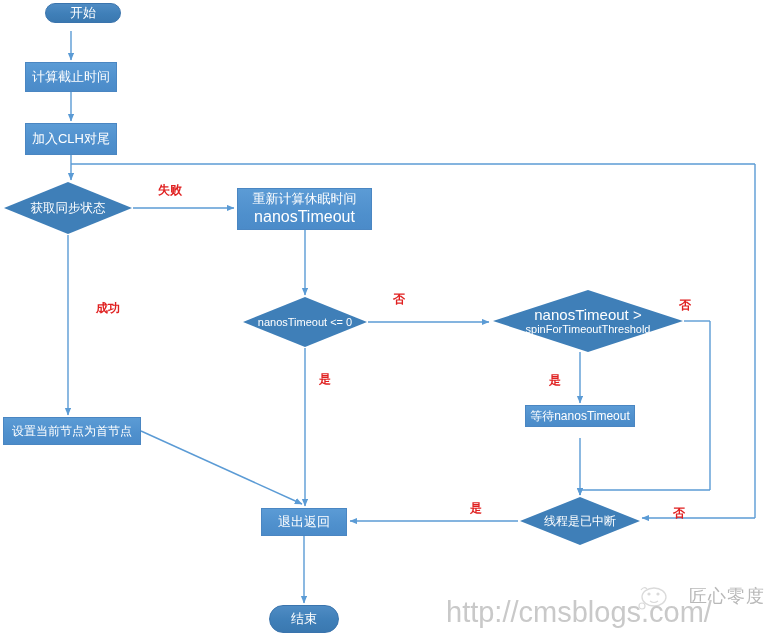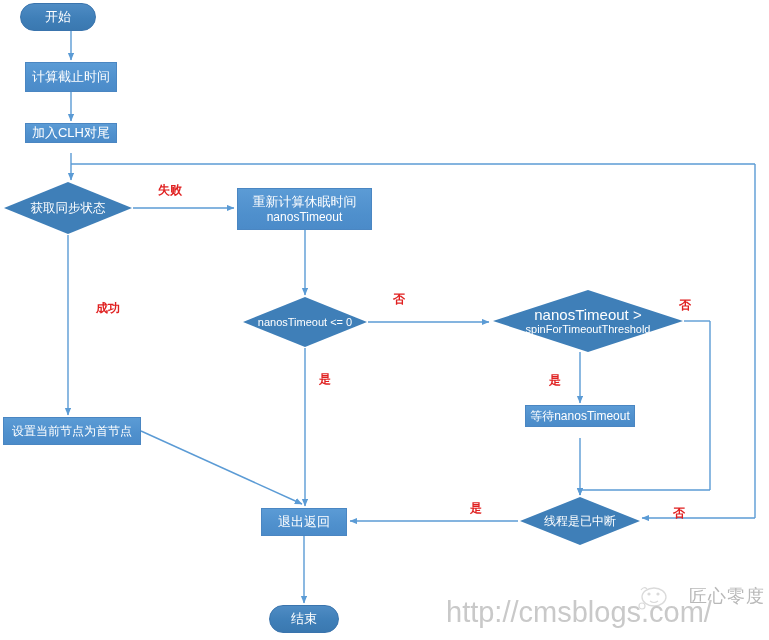--- a/index.html
+++ b/index.html
@@ -71,21 +71,21 @@
   }
   .edge-label {
     position: absolute;
     color: #e02020;
     font-size: 12px;
     font-weight: bold;
     z-index: 4;
     white-space: nowrap;
   }
   .mono-sub {
-    font-size: 12px;
+    font-size: 16px;
   }
   #watermark-url {
     position: absolute;
     left: 446px;
     top: 596px;
     font-size: 29px;
     color: #c9c9c9;
     letter-spacing: 0px;
     z-index: 6;
     white-space: nowrap;
@@ -158,29 +158,29 @@
       <path d="M580,438 L580,495" marker-end="url(#arrow)"></path>
 
       <path d="M518,521 L350,521" marker-end="url(#arrow)"></path>
 
       <path d="M141,431 L302,504" marker-end="url(#arrow)"></path>
 
       <path d="M304,536 L304,603" marker-end="url(#arrow)"></path>
     </g>
   </svg>
 
-  <div class="node terminal" style="left:20px;top:3px;width:76px;height:28px;">
+  <div class="node terminal" style="left:45px;top:3px;width:76px;height:20px;">
     <span>开始</span>
   </div>
 
   <div class="node process cn" style="left:25px;top:62px;width:92px;height:30px;">
     <span>计算截止时间</span>
   </div>
 
-  <div class="node process cn" style="left:25px;top:123px;width:92px;height:20px;">
+  <div class="node process cn" style="left:25px;top:123px;width:92px;height:32px;">
     <span>加入CLH对尾</span>
   </div>
 
   <div class="node decision" style="left:4px;top:182px;width:128px;height:52px;">
     <svg class="diamond-shape" viewBox="0 0 128 52" preserveAspectRatio="none">
       <polygon points="64,0 128,26 64,52 0,26" fill="#3f7fb8"></polygon>
     </svg>
     <span class="dlabel" style="font-size:12.5px">获取同步状态</span>
   </div>
 

